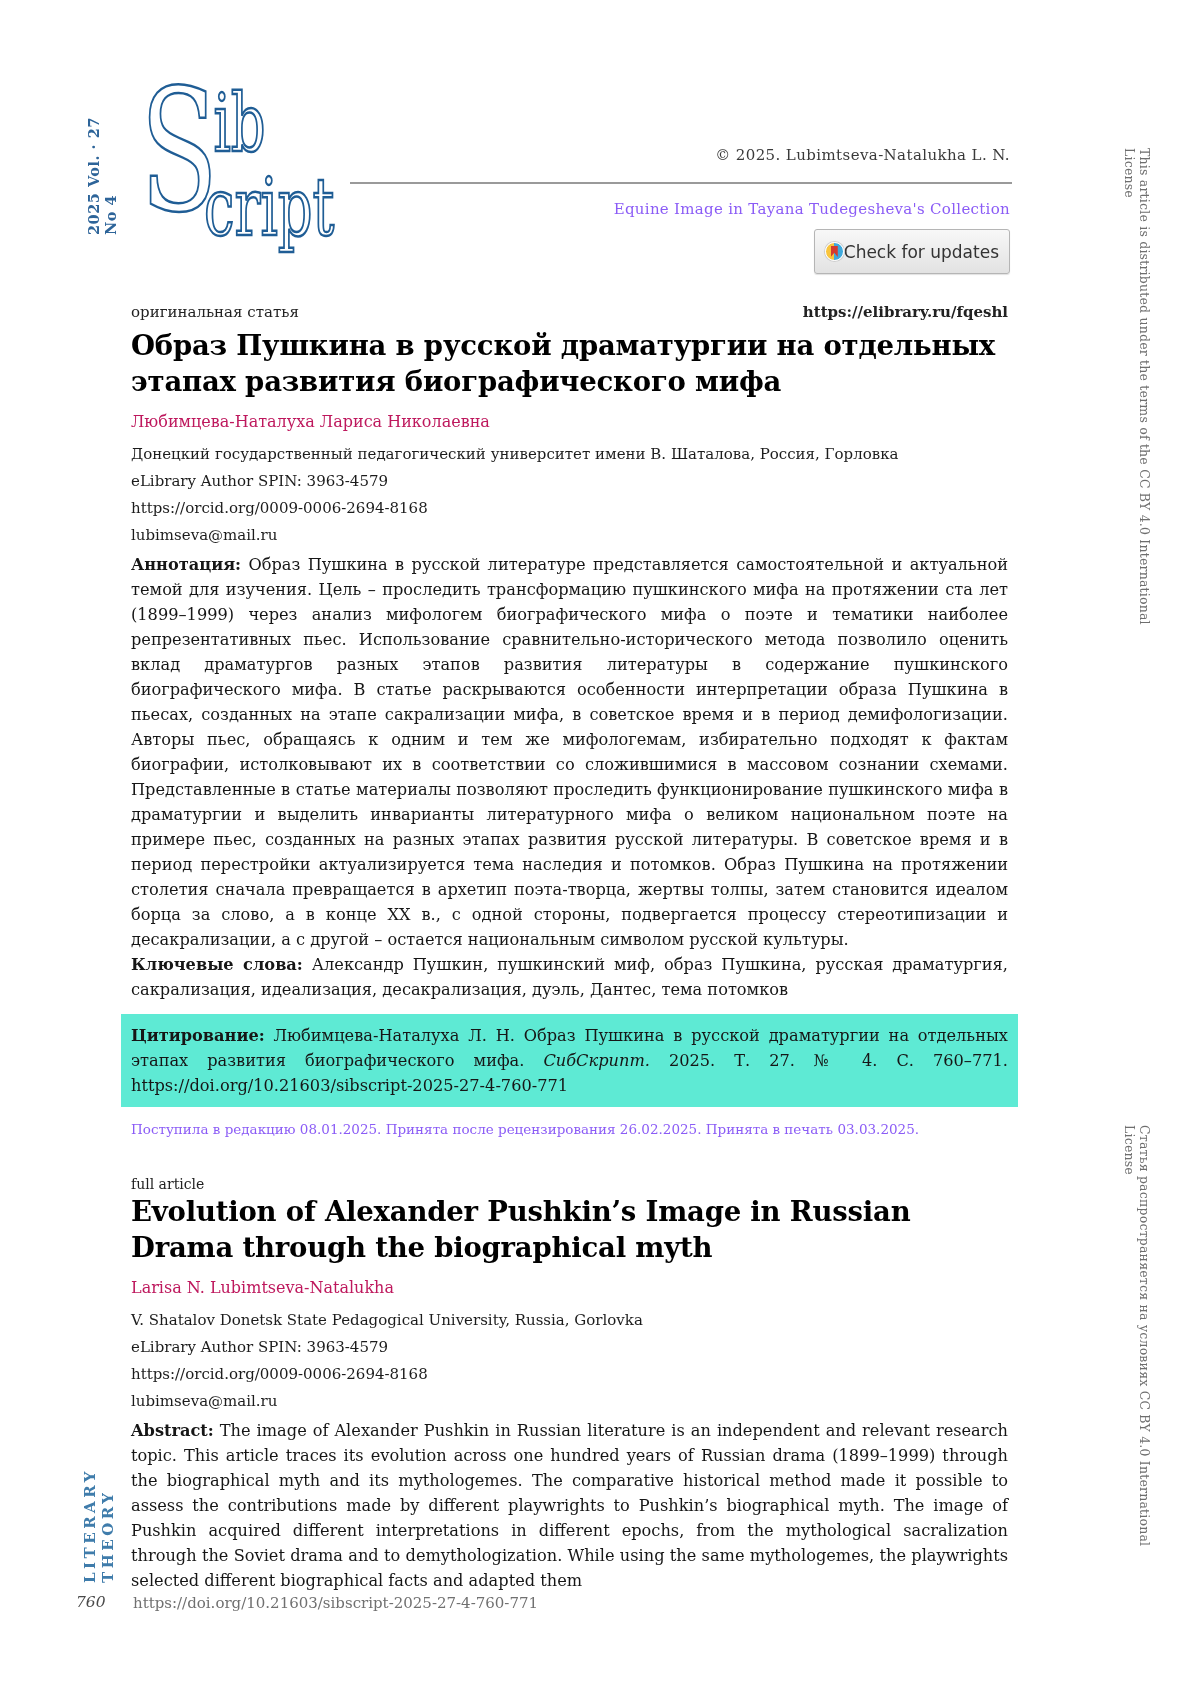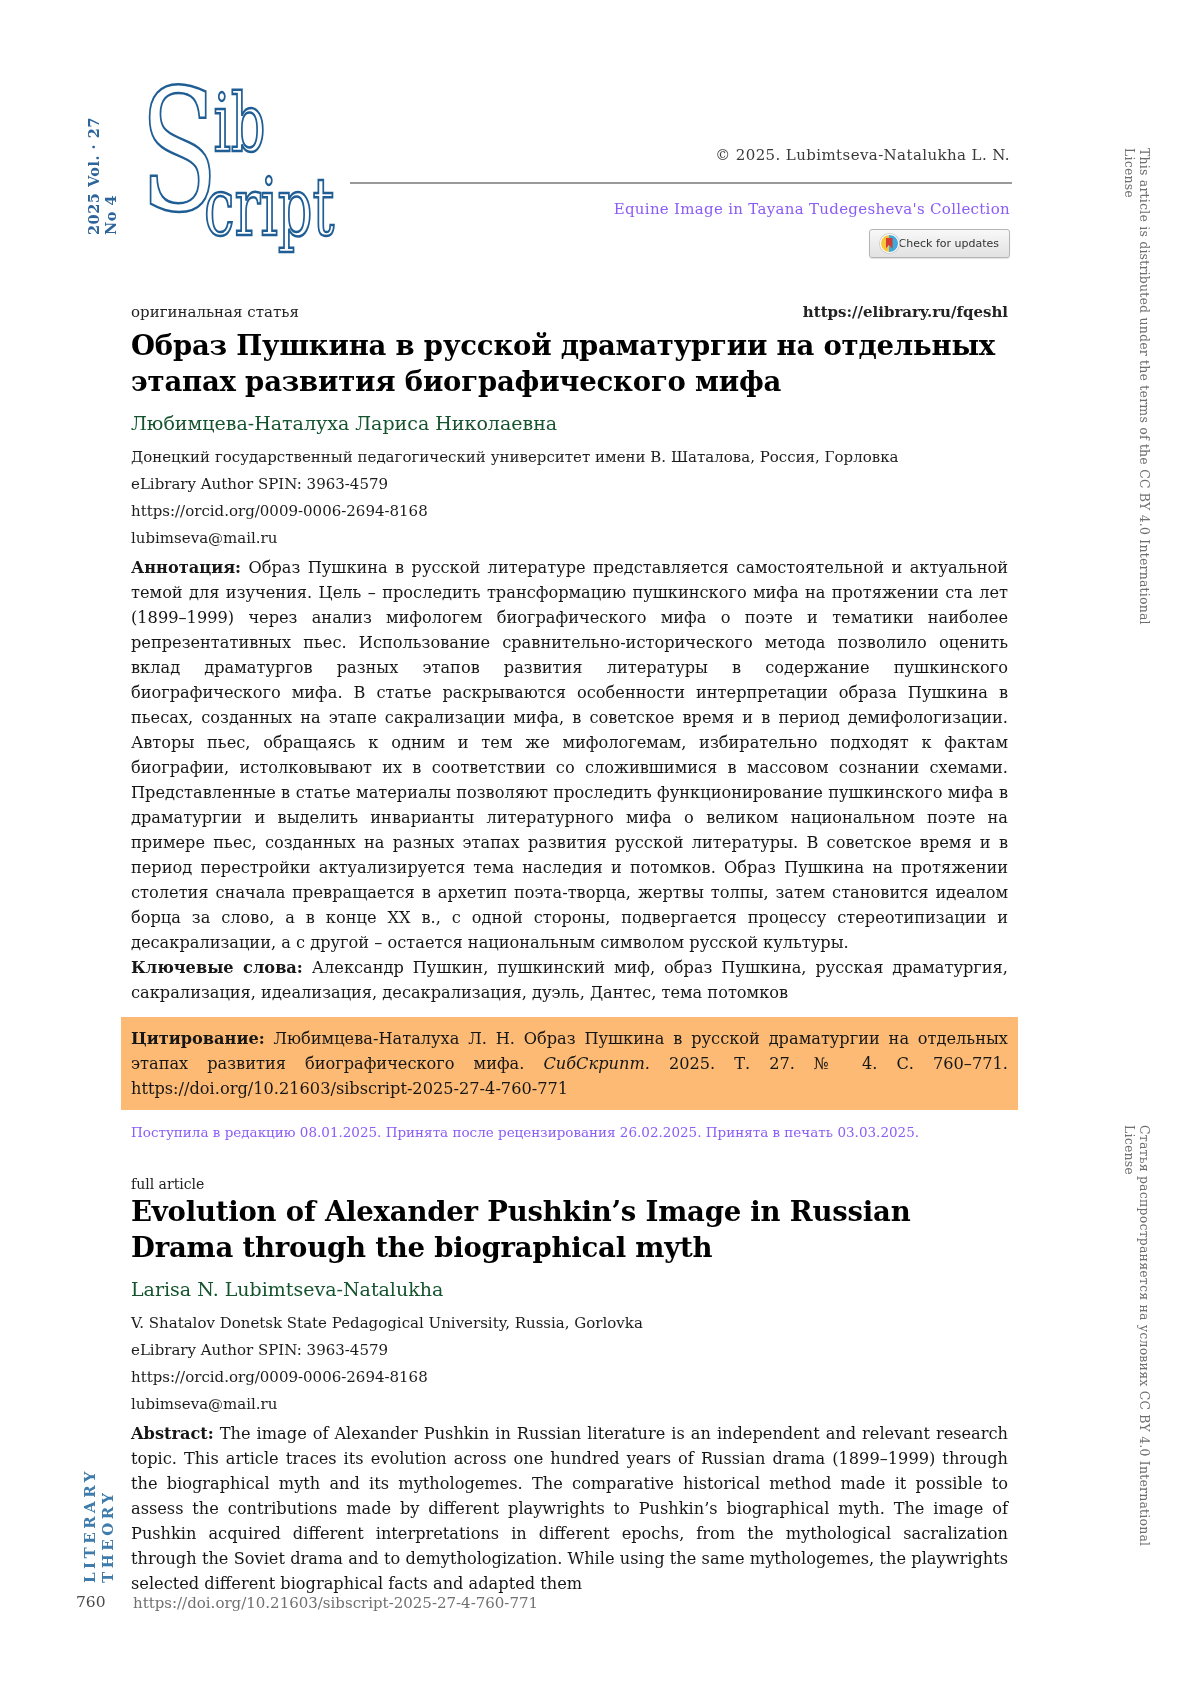--- a/index.html
+++ b/index.html
@@ -49,24 +49,24 @@
     position:absolute; right:190px; top:146px;
     font-size:15px; color:#3a3a3a; letter-spacing:0.4px;
   }
   .divider { position:absolute; left:350px; top:182px; width:662px; height:2px; background:#9a9a9a; }
   .issue-theme {
     position:absolute; right:190px; top:200px;
     font-size:15px; color:#8b5cf6; letter-spacing:0.3px;
   }
   .check-badge {
     position:absolute; right:190px; top:229px; height:27px;
-    display:flex; align-items:center; padding:0 10px;
+    display:flex; align-items:center; padding:8px 10px;
     border:1px solid #b5b5b5; border-radius:3px;
     background:linear-gradient(#f8f8f8,#e2e2e2);
-    font-family:"DejaVu Sans", sans-serif; font-size:11px; color:#333;
+    font-family:"DejaVu Sans", sans-serif; font-size:17px; color:#333;
     box-shadow:0 1px 1px rgba(0,0,0,0.12); cursor:pointer;
   }
   .crossmark-circle {
     width:17px; height:17px; border-radius:50%; position:relative; flex:0 0 17px;
     background:linear-gradient(90deg,#f9c53d 50%,#3fa9dc 50%);
     border:1px solid #fff; box-shadow:0 0 0 1px #cfcfcf;
   }
   .crossmark-ribbon {
     position:absolute; left:5px; top:3px; width:7px; height:11px; background:#d43a2f;
     clip-path:polygon(0 0,100% 0,100% 100%,50% 62%,0 100%);
@@ -79,36 +79,36 @@
 
   .type-row { display:flex; justify-content:space-between; align-items:baseline;
               font-size:15px; color:#222; margin-bottom:7px; }
   .type-row .link { font-weight:600; }
   .type-small { font-size:14px; color:#222; margin:0 0 2px 0; }
 
   h1.title {
     margin:0 0 12px 0; font-size:27.5px; font-weight:bold; color:#000000;
     line-height:1.3; letter-spacing:-0.2px;
   }
-  p.author { margin:0 0 13px 0; font-size:19px; color:#14532d; }
+  p.author { margin:0 0 13px 0; font-size:16px; color:#be185d; }
   p.meta   { margin:0 0 7px 0; font-size:15px; color:#1c1c1c; line-height:20px; }
   p.body-text {
     margin:6px 0 0 0; font-size:16.2px; line-height:25px;
     text-align:justify; color:#161616;
   }
   p.keywords { margin-top:0; }
   .citation-box {
-    margin:12px -10px 0 -10px; padding:9px 10px; background:#fdba74;
+    margin:12px -10px 0 -10px; padding:9px 10px; background:#5eead4;
   }
   .citation-box p { margin:0; }
   p.history { margin:14px 0 0 0; font-size:13.5px; color:#8b5cf6; }
 
   
   .footer-pagenum {
-    position:absolute; left:76px; top:1593px; font-size:15.5px; color:#4a4a4a;
+    position:absolute; left:76px; top:1593px; font-size:15.5px; color:#4a4a4a;font-style:italic;
   }
   .footer-doi {
     position:absolute; left:133px; top:1594px; font-size:15px; color:#707070;
   }
 </style>
 </head>
 <body>
 
 <div class="page">
 

